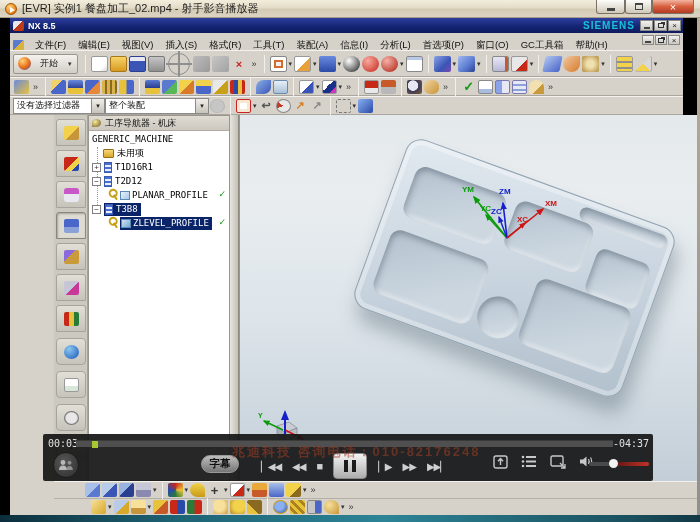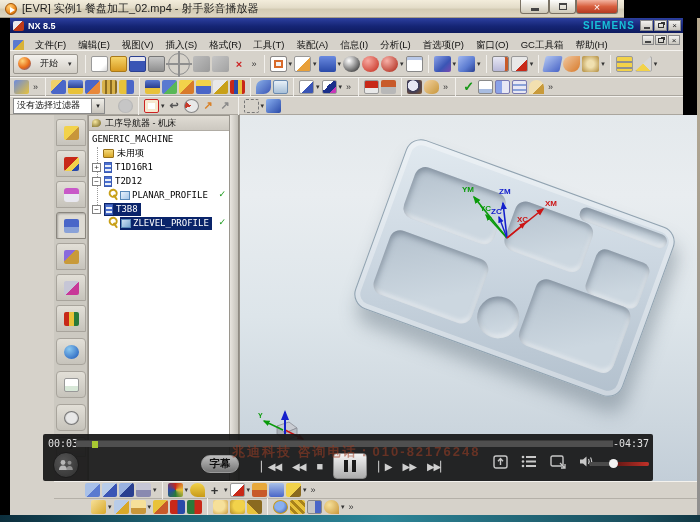--- a/index.html
+++ b/index.html
@@ -1,21 +1,21 @@
 <!DOCTYPE html>
 <html><head>
 <meta charset="utf-8">
 <style>
   * { margin:0; padding:0; box-sizing:border-box; }
   html,body { width:700px; height:522px; }
   body { position:relative; background:#000; font-family:"Liberation Sans",sans-serif; overflow:hidden; }
   .abs { position:absolute; }
 
   
-  #player-titlebar { left:0; top:0; width:624px; height:18px;
+  #player-titlebar { left:0; top:0; width:700px; height:18px;
     background:linear-gradient(180deg,#f3eddc 0%,#e3dcc8 45%,#d3cbb4 55%,#ddd5c2 100%);
     border-bottom:1px solid #a59c86; display:flex; align-items:center; padding-left:5px; }
   .play-logo { width:12px; height:12px; border-radius:50%;
     background:radial-gradient(circle at 35% 30%,#ffd27a,#f08a1d 60%,#b85a08); border:1px solid #a05508;
     position:relative; flex:0 0 auto; }
   .play-logo::after { content:""; position:absolute; left:4px; top:3px;
     border-left:5px solid #fff; border-top:3px solid transparent; border-bottom:3px solid transparent; }
   #player-title { font-size:11px; color:#1d1d1d; margin-left:5px; white-space:nowrap; }
   .winbtns { position:absolute; right:6px; top:0; display:flex; }
   .wbtn { height:14px; border:1px solid #7a7264; border-top:none; border-radius:0 0 3px 3px;
@@ -59,21 +59,21 @@
   .dd { font-size:7px; color:#333; margin:0 1px; flex:0 0 auto; }
   .ovf { font-size:9px; color:#333; margin:0 3px; flex:0 0 auto; }
   .sep { width:1px; height:18px; background:#a8a49c; border-right:1px solid #f2f0ec; margin:0 4px; flex:0 0 auto; }
   .start-btn { display:flex; align-items:center; border:1px solid #9a968e; border-radius:2px;
     background:linear-gradient(180deg,#f4f2ee,#d2cec6); height:20px; padding:0 4px; margin-right:3px; }
   .start-globe { width:13px; height:13px; border-radius:50%;
     background:radial-gradient(circle at 35% 30%,#ffd57a,#e86a18 55%,#3a58b8); }
   .start-label { font-size:9px; margin:0 9px; color:#111; }
   .glyphic { display:flex; align-items:center; justify-content:center; font-size:11px; font-weight:bold; }
   .combo { height:16px; border:1px solid #8a8a8a; background:#fff; display:flex; align-items:center;
-    font-size:9px; color:#111; padding-left:3px; position:relative; margin-right:12px; }
+    font-size:9px; color:#111; padding-left:3px; position:relative; margin-right:0; }
   .combo .cdd { position:absolute; right:0; top:0; width:13px; height:100%;
     background:linear-gradient(180deg,#f0eee8,#c8c4bc); border-left:1px solid #8a8a8a;
     display:flex; align-items:center; justify-content:center; font-size:7px; color:#222; }
   .crosshair { width:22px; height:22px; border:1px solid #8f8f8f; border-radius:50%; position:relative; background:transparent; margin:0 2px; }
   .crosshair::before { content:""; position:absolute; left:50%; top:-3px; width:2px; height:26px; background:#8f8f8f; transform:translateX(-50%); }
   .crosshair::after { content:""; position:absolute; top:50%; left:-3px; height:2px; width:26px; background:#8f8f8f; transform:translateY(-50%); }
 
   
   #nx-main { left:0; top:97px; width:673px; height:400px; background:#cfccc4;margin-left:44px; }
   #resbar { left:0; top:0; width:34px; height:366px; background:#ccc9c1; border-right:1px solid #a8a49c; }
@@ -312,20 +312,24 @@
       <span class="ic sm" style="background:repeating-linear-gradient(180deg,#e8e8f4 0 3px,#8aa2d8 3px 5px);border:1px solid #7a7ab0"></span>
       <span class="ic sm" style="background:linear-gradient(135deg,#f2e0b0 60%,#c89a3a 60%);border-radius:50% 50% 0 0"></span>
       <span class="ovf">»</span>
     </div>
 
     <div class="abs tbrow" id="tb3">
       <div class="combo" style="width:92px">
         <span>没有选择过滤器</span>
         <span class="cdd">▾</span>
       </div>
+      <div class="combo" style="width:104px">
+        <span>整个装配</span>
+        <span class="cdd">▾</span>
+      </div>
       <span class="ic sm" style="background:radial-gradient(circle,#c6c6c6 55%,#8f8f8f);border-radius:50%"></span>
       <span class="sep"></span>
       <span class="ic sm" style="background:#fff;border:1px solid #c22;box-shadow:inset 0 0 0 3px #f6e8d0"></span>
       <span class="dd">▾</span>
       <span class="ic sm glyphic" style="color:#555">
           <span>↩</span>
         </span>
       <span class="ic sm" style="border-radius:50%;background:conic-gradient(#e8e8e8 0 70%,#c83828 70% 85%,#e8e8e8 85%);border:1px solid #888"></span>
       <span class="ic sm glyphic" style="color:#d8822a">
           <span>↗</span>

